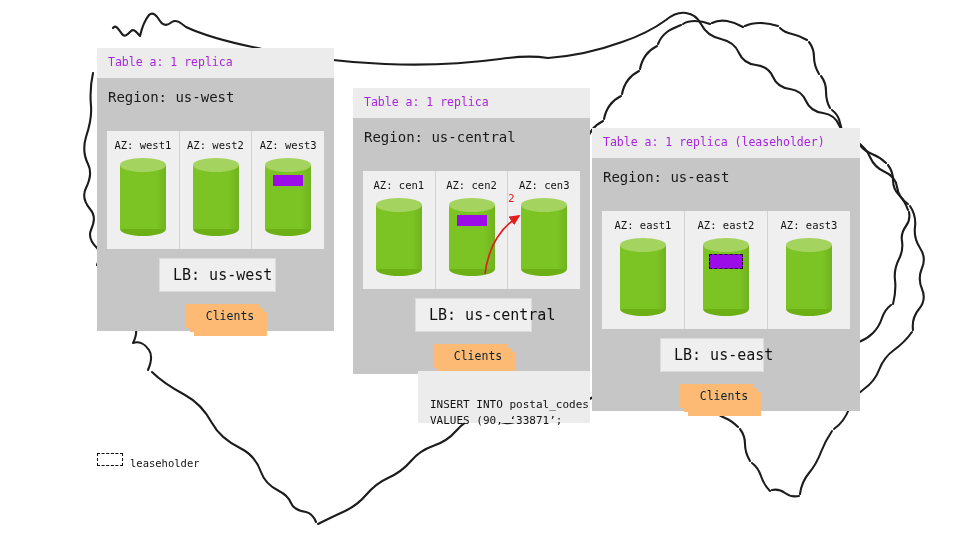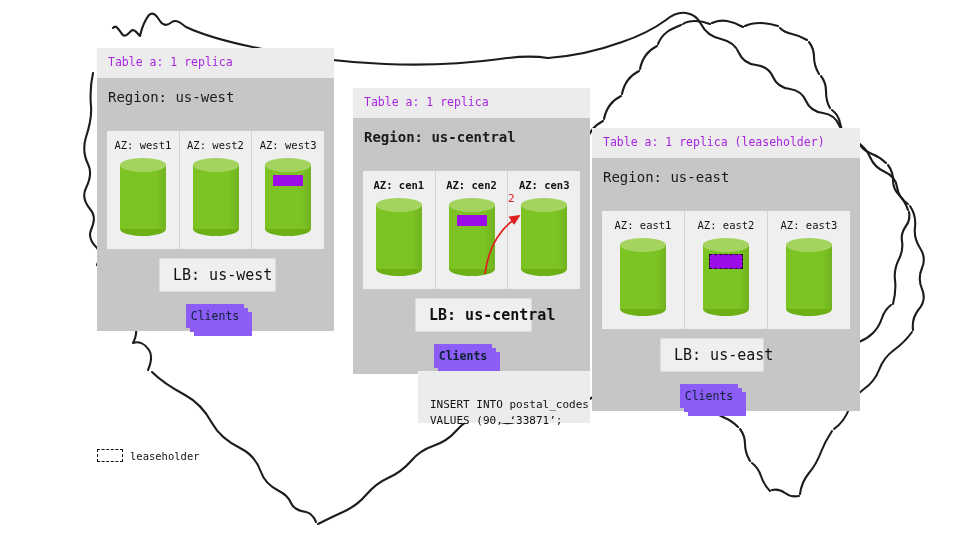--- a/index.html
+++ b/index.html
@@ -52,40 +52,40 @@
 
   
   .lb{
     position:absolute;background:#efefef;border:1px solid #dcdcdc;
     font-size:15px;color:#111;text-align:center;white-space:nowrap;
     padding:7px 13px;box-sizing:border-box;
   }
 
   
   .clients{position:absolute;}
-  .clients .card{position:absolute;background:#8b5cf6;}
+  .clients .card{position:absolute;background:#fdba74;padding-left:15px;}
   .clients .card.c3{left:8px;top:8px;}
   .clients .card.c2{left:4px;top:4px;}
   .clients .card.c1{left:0;top:0;display:flex;align-items:center;justify-content:center;}
   .clients .lbl{color:#0d2230;font-size:11.5px;white-space:nowrap;}
 
   
   .sqlbox{
     position:absolute;background:#ececec;
     font-size:11px;color:#111;line-height:1.45;
     padding:26px 12px;white-space:pre;box-sizing:border-box;
   }
 
   
   .arrow-num{position:absolute;color:#e02020;font-size:11px;}
 
   
   .legend{position:absolute;display:flex;align-items:center;gap:7px;}
   .legend .swatch{width:26px;height:13px;border:1.6px dashed #111;box-sizing:border-box;background:#fff;}
-  .legend .ltxt{font-size:10.5px;color:#111;white-space:nowrap;}
+  .legend .ltxt{font-size:10.5px;color:#111;white-space:nowrap;margin-top:8px;}
 </style>
 </head>
 <body>
 
 <div id="stage">
 
   <svg id="usmap" viewBox="0 0 960 540" xmlns="http://www.w3.org/2000/svg">
     <path fill="none" stroke="#1c1c1c" stroke-width="2.1" stroke-linejoin="round" stroke-linecap="round" d="M113,28 C116,24 119,30 122,34 C125,38 128,34 131,31
          C134,28 137,33 140,36 C142,27 145,20 149,15
          C153,11 157,16 160,21 C164,27 168,25 172,22
@@ -207,21 +207,21 @@
         <div class="card c2" style="width:58px;height:24px;"></div>
         <div class="card c1" style="width:58px;height:24px;">
           <span class="lbl">Clients</span>
         </div>
       </div>
     </div>
   </div>
 
   <div class="region" style="left:353px;top:88px;width:237px;">
     <div class="region-header">Table a: 1 replica</div>
-    <div class="region-body" style="height:256px;font-weight:bold;">
+    <div class="region-body" style="height:256px;">
       <div class="region-title">Region: us-central</div>
       <div class="az-row" style="height:118px;">
         <div class="az">
           <span class="az-label">AZ: cen1</span>
           <div class="cyl" style="width:46px;height:78px;">
             <div class="bot"></div>
             <div class="body"></div>
             <div class="shade"></div>
             <div class="top"></div>
           </div>

